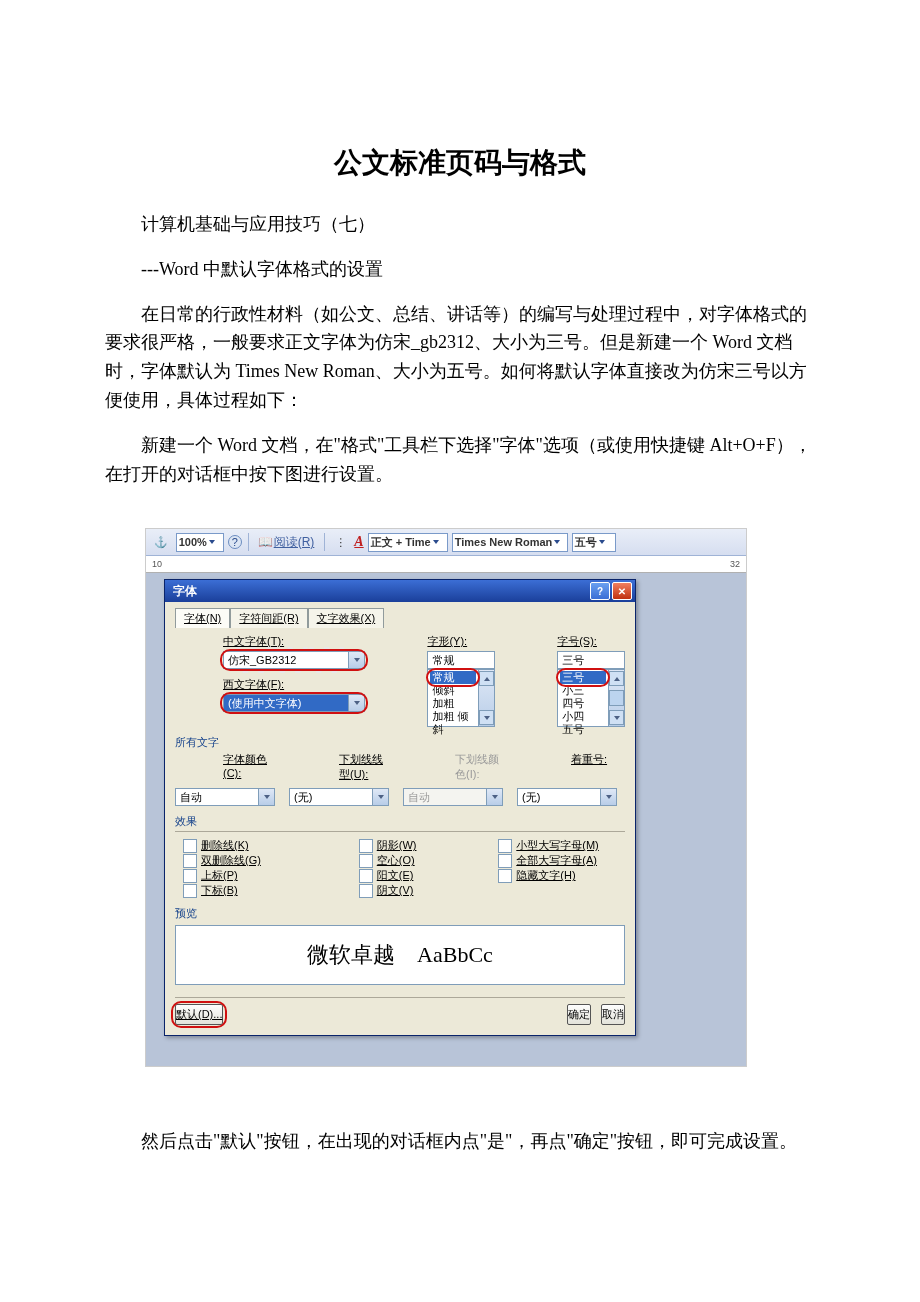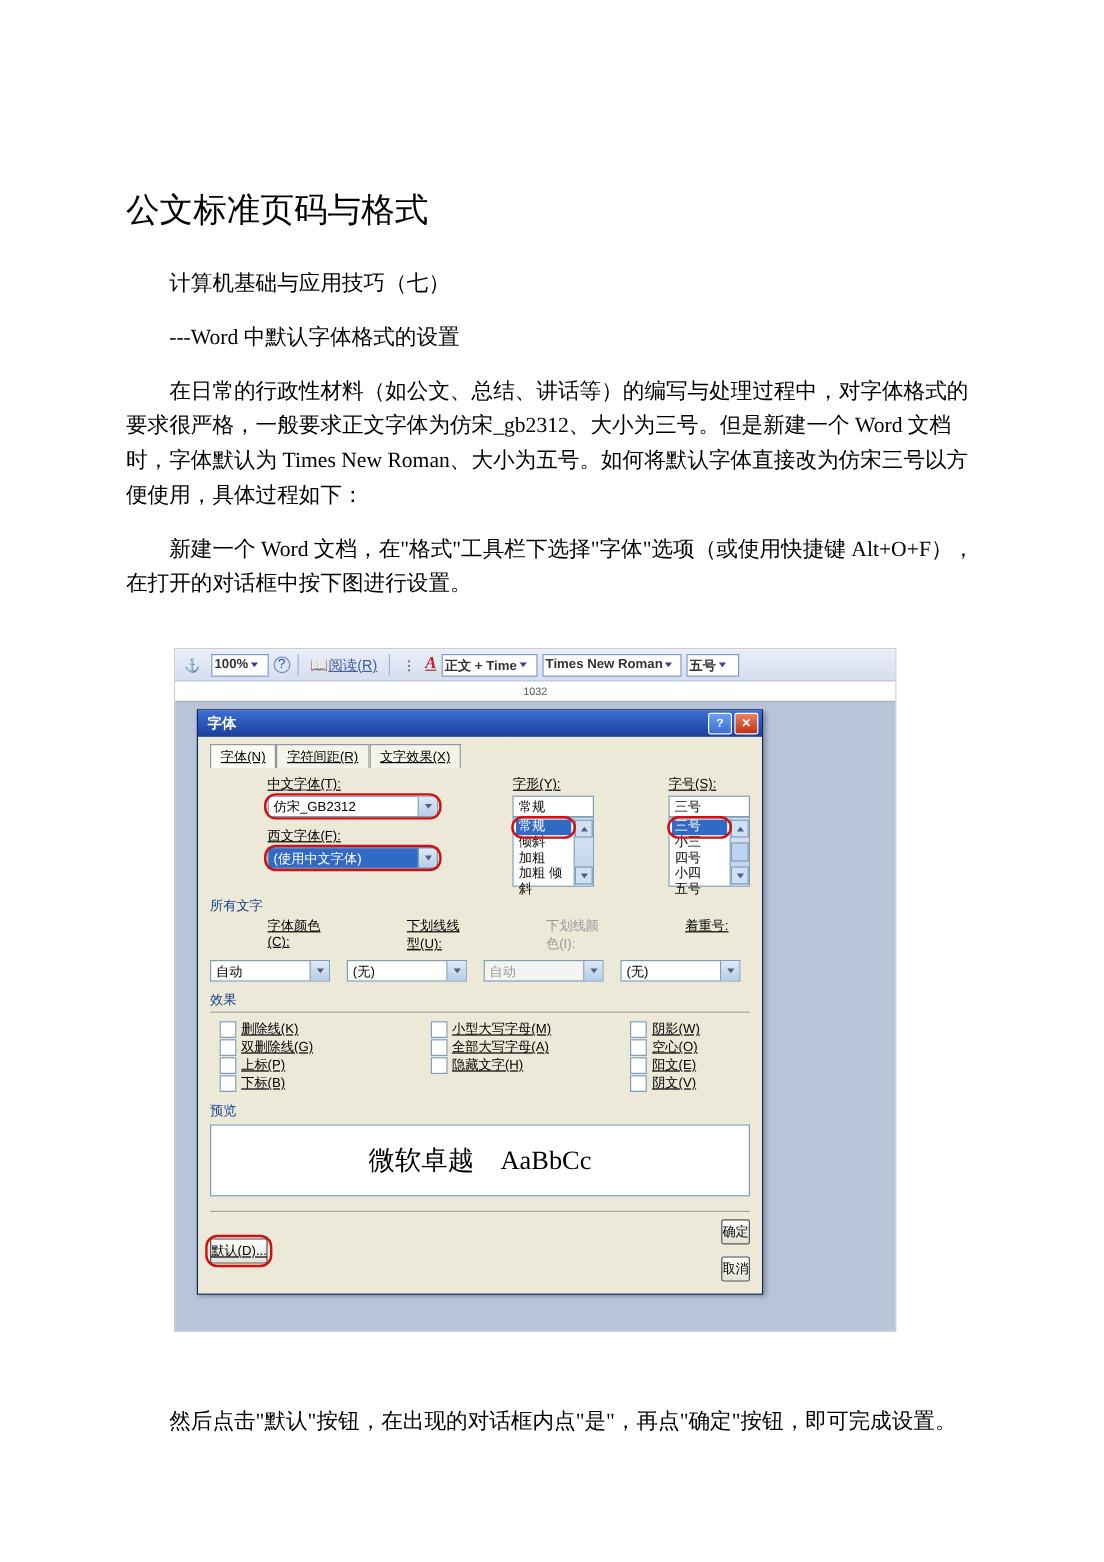--- a/index.html
+++ b/index.html
@@ -8,23 +8,24 @@
     background: #fff;
     font-family: "SimSun", "宋体", serif;
     color: #000;
     width: 920px;
   }
   .page {
     padding: 140px 105px 60px 105px;
     box-sizing: border-box;
   }
   h1 {
+    text-align: center;
     font-size: 28px;
-    font-weight: normal;
-    margin: 16px 0 28px 0;
+    font-weight: bold;
+    margin: 4px 0 28px 0;
     font-family: "SimHei", "黑体", sans-serif;
   }
   p.body {
     font-size: 18px;
     line-height: 1.6;
     margin: 0 0 16px 0;
     text-indent: 2em;
   }
   
   .shot-wrap {
@@ -59,21 +60,21 @@
     padding:0 2px; height:17px; display:inline-flex; align-items:center;
     font-size:11px;
     font-weight:bold;
   }
   .tb-drop { width:0;height:0;border-left:3px solid transparent;border-right:3px solid transparent;border-top:4px solid #2a4b8d; margin-left:2px;}
   .tb-aicon { color:#c02020; font-weight:bold; font-style:italic; text-decoration:underline; font-family:"Times New Roman",serif; font-size:14px; }
   .tb-book { color:#4060a0; font-size:12px; }
   .ruler {
     background:#fff; height:16px; display:flex; align-items:center;
     font-size:9px; color:#555; border-bottom:1px solid #b0b0b0;
-    padding:0 6px; justify-content:center;
+    padding:0 6px; justify-content:space-between;
     font-family: Tahoma, sans-serif;
   }
   .doc-area {
     background:#b8c4d8;
     padding: 6px 36px 30px 12px;
   }
   .dialog {
     width: 470px;
     background:#ece9d8;
     border:1px solid #0a246a;
@@ -148,21 +149,21 @@
     display:flex; align-items:center; justify-content:center;
     font-family:"SimSun","Times New Roman",serif; font-size:22px;
     margin:4px 0 12px 0;
   }
   .dlg-buttons{ display:flex; justify-content:space-between; align-items:center; margin-top:4px;}
   .btn {
     border:1px solid #555; background:linear-gradient(#fdfdfd,#e3e3da);
     padding:2px 0; font-size:11px; font-family:Tahoma,"SimSun",sans-serif;
     border-radius:2px;
   }
-  .right-btns{ display:flex; gap:10px;flex-direction:column;}
+  .right-btns{ display:flex; gap:10px;}
   .red-oval{ position:relative; }
   .red-oval::after{
     content:""; position:absolute; left:-4px; top:-3px; right:-4px; bottom:-3px;
     border:2px solid #d01010; border-radius:10px;
     pointer-events:none;
   }
   .wm {
     position:absolute; font-size:48px; color:#e8e8e8;
     font-family:Arial,sans-serif; pointer-events:none;
     letter-spacing:2px;
@@ -333,50 +334,50 @@
                 </div>
               <div class="chk">
                   <span class="box"></span>
                   <span class="u">上标(P)</span>
                 </div>
               <div class="chk">
                   <span class="box"></span>
                   <span class="u">下标(B)</span>
                 </div>
             </div>
+            <div style="width:110px">
+              <div class="chk">
+                  <span class="box"></span>
+                  <span class="u">阴影(W)</span>
+                </div>
+              <div class="chk">
+                  <span class="box"></span>
+                  <span class="u">空心(O)</span>
+                </div>
+              <div class="chk">
+                  <span class="box"></span>
+                  <span class="u">阳文(E)</span>
+                </div>
+              <div class="chk">
+                  <span class="box"></span>
+                  <span class="u">阴文(V)</span>
+                </div>
+            </div>
             <div style="width:140px">
               <div class="chk">
                   <span class="box"></span>
                   <span class="u">小型大写字母(M)</span>
                 </div>
               <div class="chk">
                   <span class="box"></span>
                   <span class="u">全部大写字母(A)</span>
                 </div>
               <div class="chk">
                   <span class="box"></span>
                   <span class="u">隐藏文字(H)</span>
-                </div>
-            </div>
-            <div style="width:110px">
-              <div class="chk">
-                  <span class="box"></span>
-                  <span class="u">阴影(W)</span>
-                </div>
-              <div class="chk">
-                  <span class="box"></span>
-                  <span class="u">空心(O)</span>
-                </div>
-              <div class="chk">
-                  <span class="box"></span>
-                  <span class="u">阳文(E)</span>
-                </div>
-              <div class="chk">
-                  <span class="box"></span>
-                  <span class="u">阴文(V)</span>
                 </div>
             </div>
           </div>
 
           <div class="section-title">预览</div>
           <div class="preview">微软卓越　AaBbCc</div>
 
           <div class="hr"></div>
           <div class="dlg-buttons">
             <span class="red-oval" style="display:inline-block">

